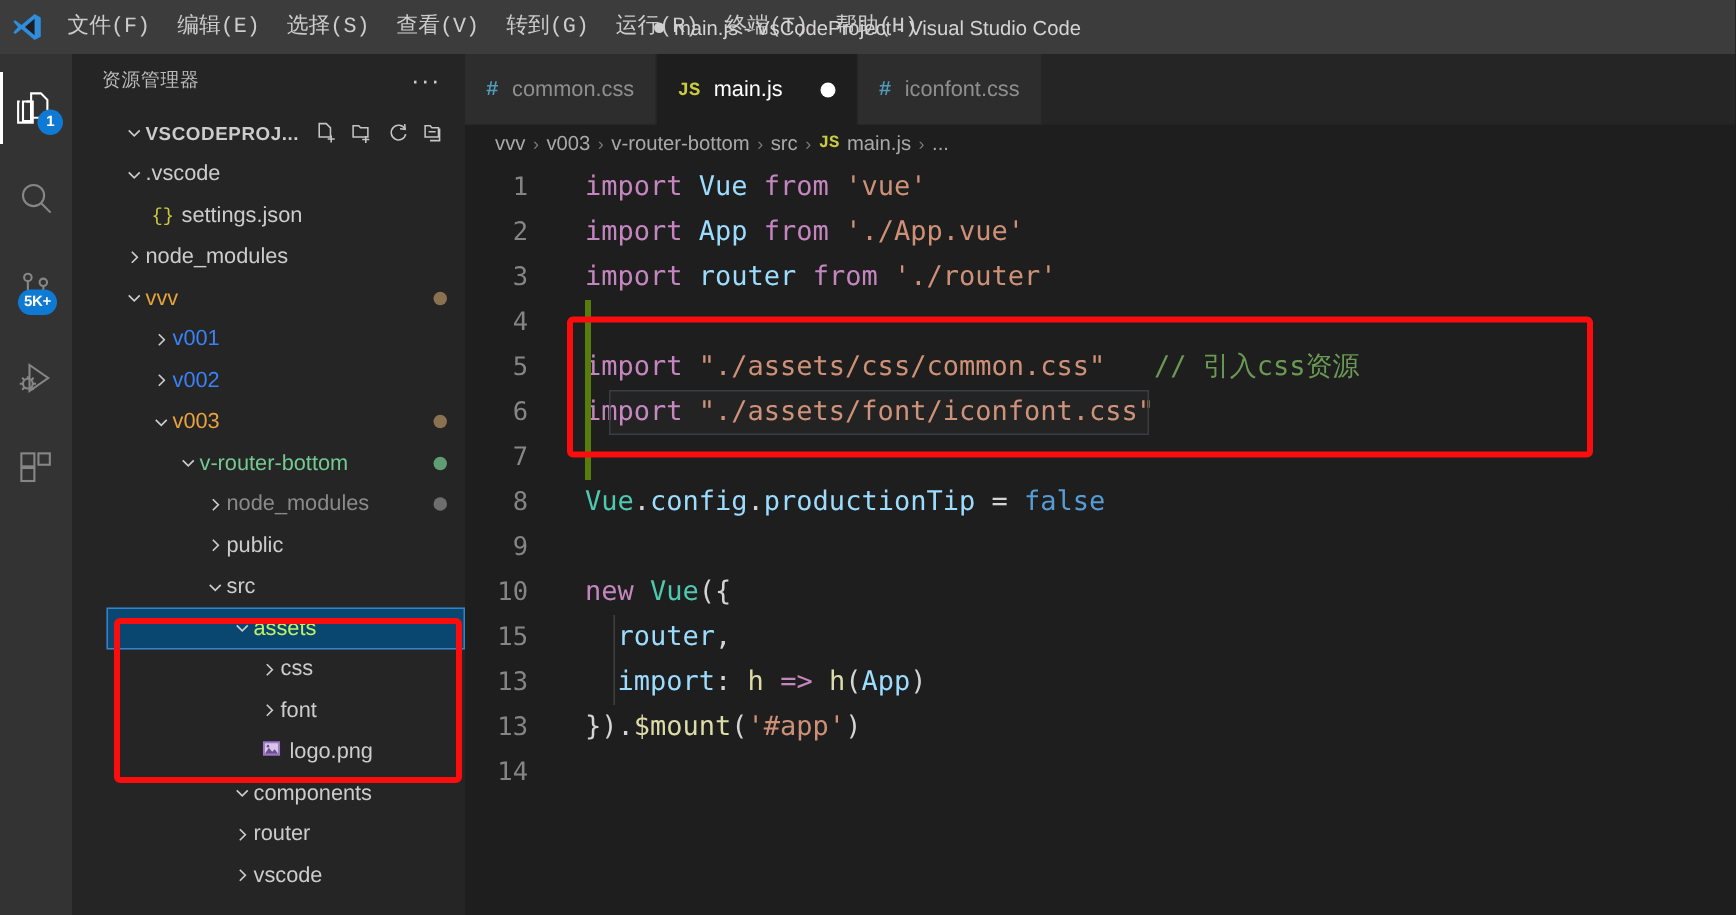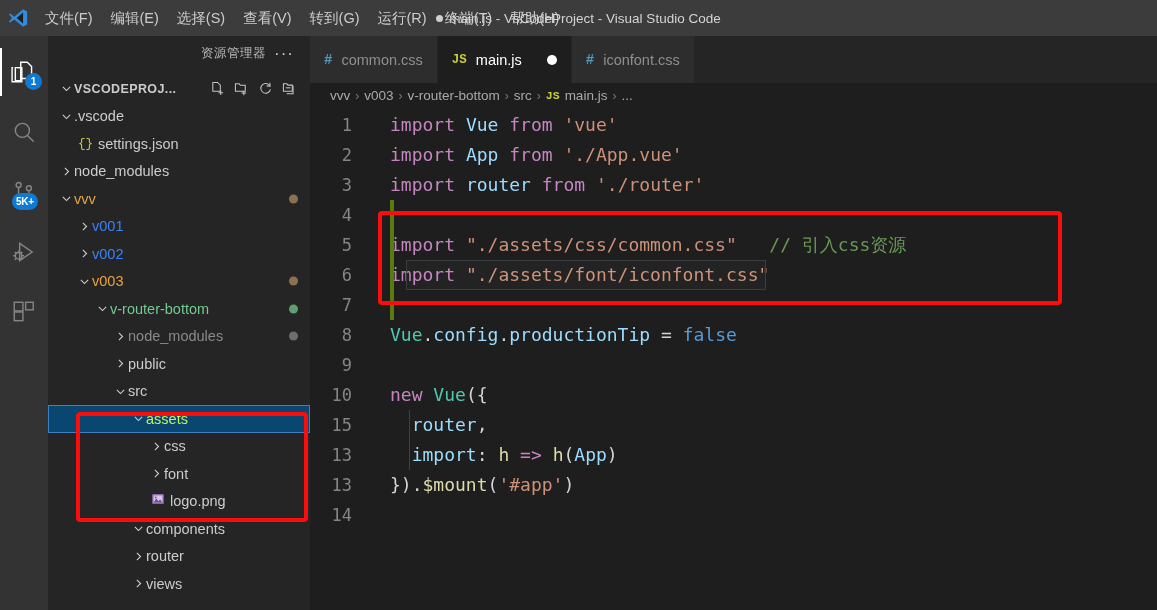--- a/index.html
+++ b/index.html
@@ -23,21 +23,21 @@
     display: flex; align-items: center;
   }
   .vs-logo {
     width: 36px; height: 36px;
     display: flex; align-items: center; justify-content: center;
   }
   .menu-list { display: flex; align-items: center; height: 36px; }
   .menu-item {
     padding: 0 9px; height: 36px; line-height: 36px;
     font-size: 14.5px; color: #cccccc;
-    white-space: nowrap; cursor: default;
+    white-space: nowrap; cursor: default; font-family: Liberation Mono, monospace;
   }
   .win-title {
     position: absolute; left: 0; right: 0;
     text-align: center;
     font-size: 13.5px; color: #d5d3d3;
     pointer-events: none;
     display: flex; align-items: center; justify-content: center;
     gap: 6px;
   }
   .dirty-dot-title {
@@ -77,30 +77,30 @@
 
   
   .sidebar {
     position: absolute; top: 36px; left: 48px;
     width: 262px; height: 574px;
     background: #252526;
   }
   .sidebar-title {
     height: 35px; display: flex; align-items: center;
     padding: 0 8px 0 20px;
-    justify-content: flex-end;
+    justify-content: space-between;
   }
   .sidebar-title-text {
     font-size: 12.5px; color: #bbbbbb; letter-spacing: 0.5px;
   }
   .more-dots {
     color: #cccccc; font-size: 17px; line-height: 10px;
     padding: 0 8px; cursor: pointer; letter-spacing: 1px;
   }
-  .tree { padding-top: 4px; font-size: 14.5px; }
+  .tree { padding-top: 4px; font-size: 14.5px; padding-left: 23px; }
   .row {
     position: relative;
     height: 27.5px; display: flex; align-items: center;
     cursor: pointer; white-space: nowrap;
   }
   .row.selected {
     background: #094771;
     outline: 1px solid #3b82c4; outline-offset: -1px;
   }
   .chev {
@@ -481,21 +481,21 @@
             </span>
             <span class="lbl">router</span>
           </div>
           <div class="row">
             <span style="width:82px;flex:0 0 82px"></span>
             <span class="chev">
               <svg width="13" height="13" viewBox="0 0 16 16" stroke-width="1.4">
                 <path d="M6 3.5 L10.5 8 L6 12.5"></path>
               </svg>
             </span>
-            <span class="lbl">views</span>
+            <span class="lbl">vscode</span>
           </div>
         </div>
     </div>
   </div>
 
   <div class="editor">
     <div class="tabs" id="tabs">
         <div class="tab">
           <span class="tab-icon css">#</span>
           <span>common.css</span>

